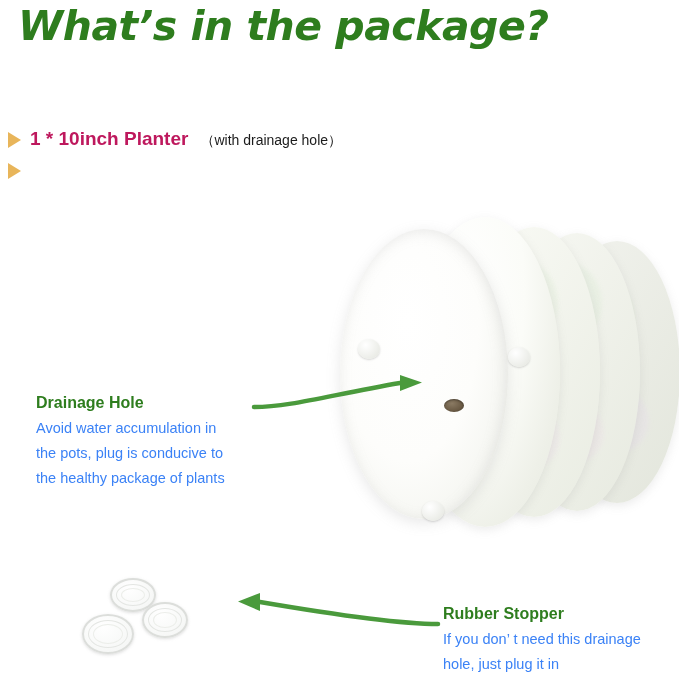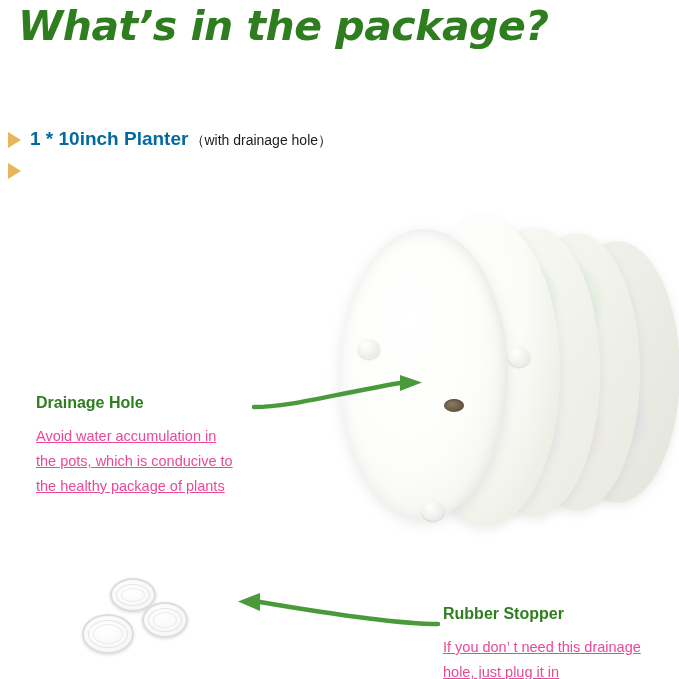--- a/index.html
+++ b/index.html
@@ -38,27 +38,27 @@
     border-bottom:8px solid transparent;
     border-left:13px solid #e8b55a;
     margin-right:9px;
     position:relative;
     top:3px;
     flex:none;
   }
   .bullet-main{
     font-size:19px;
     font-weight:bold;
-    color:#0369a1;
+    color:#be185d;
     white-space:nowrap;
   }
   .bullet-sub{
     font-size:14px;
     color:#1b1b1b;
-    margin-left:2px;
+    margin-left:12px;
     white-space:nowrap;
   }
 
   
   .planter-wrap{
     position:absolute;
     left:318px; top:205px;
     width:361px; height:335px;
   }
   .ring{
@@ -129,24 +129,23 @@
   
   .callout{position:absolute;}
   .callout .head{
     font-size:16px;
     font-weight:bold;
     color:#2e7d1e;
     white-space:nowrap;
   }
   .callout .body{
     font-size:14.5px;
-    color:#ec4899;
+    color:#3b82f6;
     line-height:25px;
-    margin-top:12px;
-    text-decoration:underline;
+    margin-top:4px;
   }
   .c-drain{left:36px;top:394px;width:250px;}
   .c-stopper{left:443px;top:605px;width:240px;}
 
   .arrow-svg{position:absolute;pointer-events:none;}
   .arrow-drain{left:250px;top:355px;}
   .arrow-stopper{left:222px;top:580px;}
 </style>
 </head>
 <body>
@@ -212,21 +211,21 @@
 
   <svg class="arrow-svg arrow-stopper" width="220" height="55" viewBox="0 0 220 55">
     <path d="M216,44 C180,44 120,36 38,22" stroke="#4a9a3c" stroke-width="4.5" fill="none" stroke-linecap="round"></path>
     <polygon points="38,13 16,21.5 38,31" fill="#4a9a3c"></polygon>
   </svg>
 
   <div class="callout c-drain">
     <div class="head">Drainage Hole</div>
     <div class="body">
       <div>Avoid water accumulation in</div>
-      <div>the pots, which is conducive to</div>
+      <div>the pots, plug is conducive to</div>
       <div>the healthy package of plants</div>
     </div>
   </div>
 
   <div class="callout c-stopper">
     <div class="head">Rubber Stopper</div>
     <div class="body">
       <div>If you don’ t need this drainage</div>
       <div>hole, just plug it in</div>
     </div>

